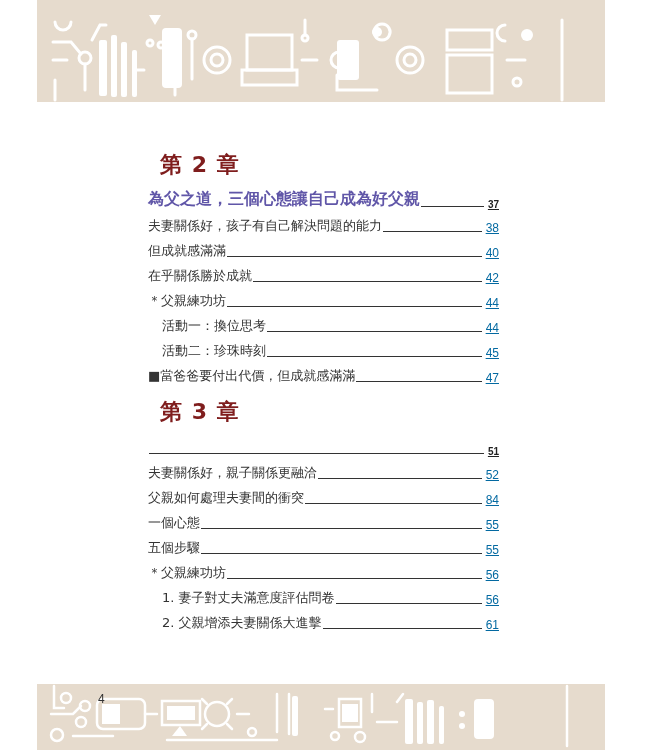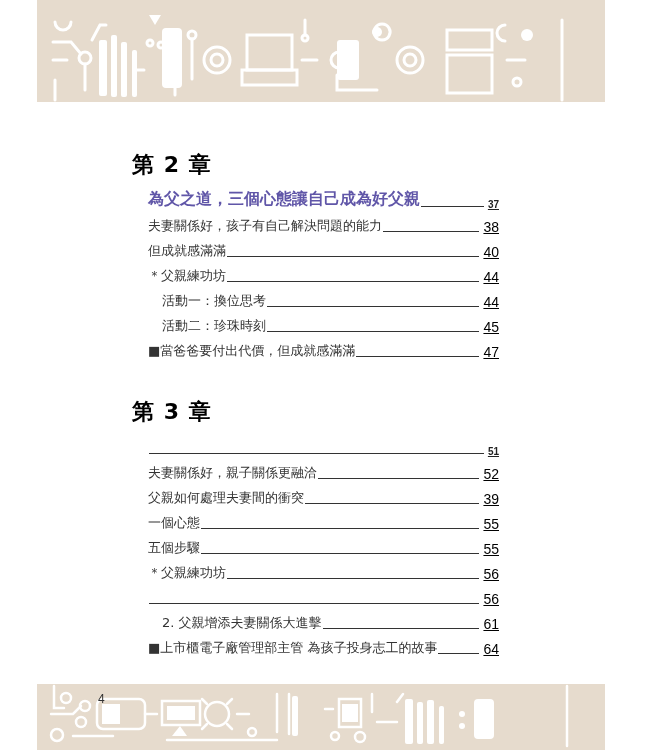--- a/index.html
+++ b/index.html
@@ -13,37 +13,37 @@
     .banner-top { top: 0; height: 102px; }
     .banner-bottom { top: 684px; height: 66px; }
     .banner svg { position: absolute; left: 0; top: 0; }
 
     .page-number {
       position: absolute; left: 98px; top: 692px; font-size: 12px; color: #333;
       font-family: "Liberation Sans", sans-serif;
     }
 
     .chapter-heading {
-      position: absolute; left: 132px; font-size: 22px; font-weight: bold;
-      color: #000000; letter-spacing: 1px;
+      position: absolute; left: 160px; font-size: 22px; font-weight: bold;
+      color: #7f1d1d; letter-spacing: 1px;
     }
     .toc {
       position: absolute; left: 148px; width: 351px;
     }
     .toc-row {
       position: relative; display: flex; align-items: flex-end; height: 25px;
       font-size: 13px; color: #333333;
     }
     .toc-row .title { white-space: nowrap; padding-bottom: 1px; }
     .toc-row .leader {
       flex: 1; border-bottom: 1px solid #333; margin: 0 4px 4px 1px; min-width: 10px;
     }
     .toc-row .page {
-      font-family: "Liberation Sans", sans-serif; font-size: 14px; text-decoration: underline;
-      padding-bottom: 1px; color: #000000;
+      font-family: "Liberation Sans", sans-serif; font-size: 12px; text-decoration: underline;
+      padding-bottom: 1px; color: #0369a1;
     }
     .toc-row.section { height: 30px; }
     .toc-row.section .title { font-size: 16px; font-weight: bold; color: #6056a8; }
     .toc-row.section .page { font-weight: bold; font-size: 10px; color: #222; }
     .toc-row.indent .title { padding-left: 14px; }
   </style>
 </head>
 <body>
 
 <div class="banner banner-top">
@@ -106,20 +106,25 @@
     <span class="title">夫妻關係好，孩子有自己解決問題的能力</span>
     <span class="leader"></span>
     <span class="page">38</span>
   </div>
   <div class="toc-row">
     <span class="title">但成就感滿滿</span>
     <span class="leader"></span>
     <span class="page">40</span>
   </div>
   <div class="toc-row">
+    <span class="title">在乎關係勝於成就</span>
+    <span class="leader"></span>
+    <span class="page">42</span>
+  </div>
+  <div class="toc-row">
     <span class="title">＊父親練功坊</span>
     <span class="leader"></span>
     <span class="page">44</span>
   </div>
   <div class="toc-row indent">
     <span class="title">活動一：換位思考</span>
     <span class="leader"></span>
     <span class="page">44</span>
   </div>
   <div class="toc-row indent">
@@ -141,50 +146,46 @@
     <span class="page">51</span>
   </div>
   <div class="toc-row">
     <span class="title">夫妻關係好，親子關係更融洽</span>
     <span class="leader"></span>
     <span class="page">52</span>
   </div>
   <div class="toc-row">
     <span class="title">父親如何處理夫妻間的衝突</span>
     <span class="leader"></span>
-    <span class="page">39</span>
+    <span class="page">84</span>
   </div>
   <div class="toc-row">
     <span class="title">一個心態</span>
     <span class="leader"></span>
     <span class="page">55</span>
   </div>
   <div class="toc-row">
     <span class="title">五個步驟</span>
     <span class="leader"></span>
     <span class="page">55</span>
   </div>
   <div class="toc-row">
     <span class="title">＊父親練功坊</span>
     <span class="leader"></span>
     <span class="page">56</span>
   </div>
   <div class="toc-row indent">
+    <span class="title">1. 妻子對丈夫滿意度評估問卷</span>
     <span class="leader"></span>
     <span class="page">56</span>
   </div>
   <div class="toc-row indent">
     <span class="title">2. 父親增添夫妻關係大進擊</span>
     <span class="leader"></span>
     <span class="page">61</span>
-  </div>
-  <div class="toc-row">
-    <span class="title">■上市櫃電子廠管理部主管 為孩子投身志工的故事</span>
-    <span class="leader"></span>
-    <span class="page">64</span>
   </div>
 </div>
 
 <div class="banner banner-bottom">
   <svg width="568" height="66" viewBox="0 0 568 66">
     <g fill="none" stroke="#ffffff" stroke-width="2.5" stroke-linecap="round">
       <path d="M17 2 v22 h10"></path>
       <circle cx="29" cy="14" r="5"></circle>
       <path d="M14 30 h22 l8 -8"></path>
       <circle cx="48" cy="22" r="5"></circle>

